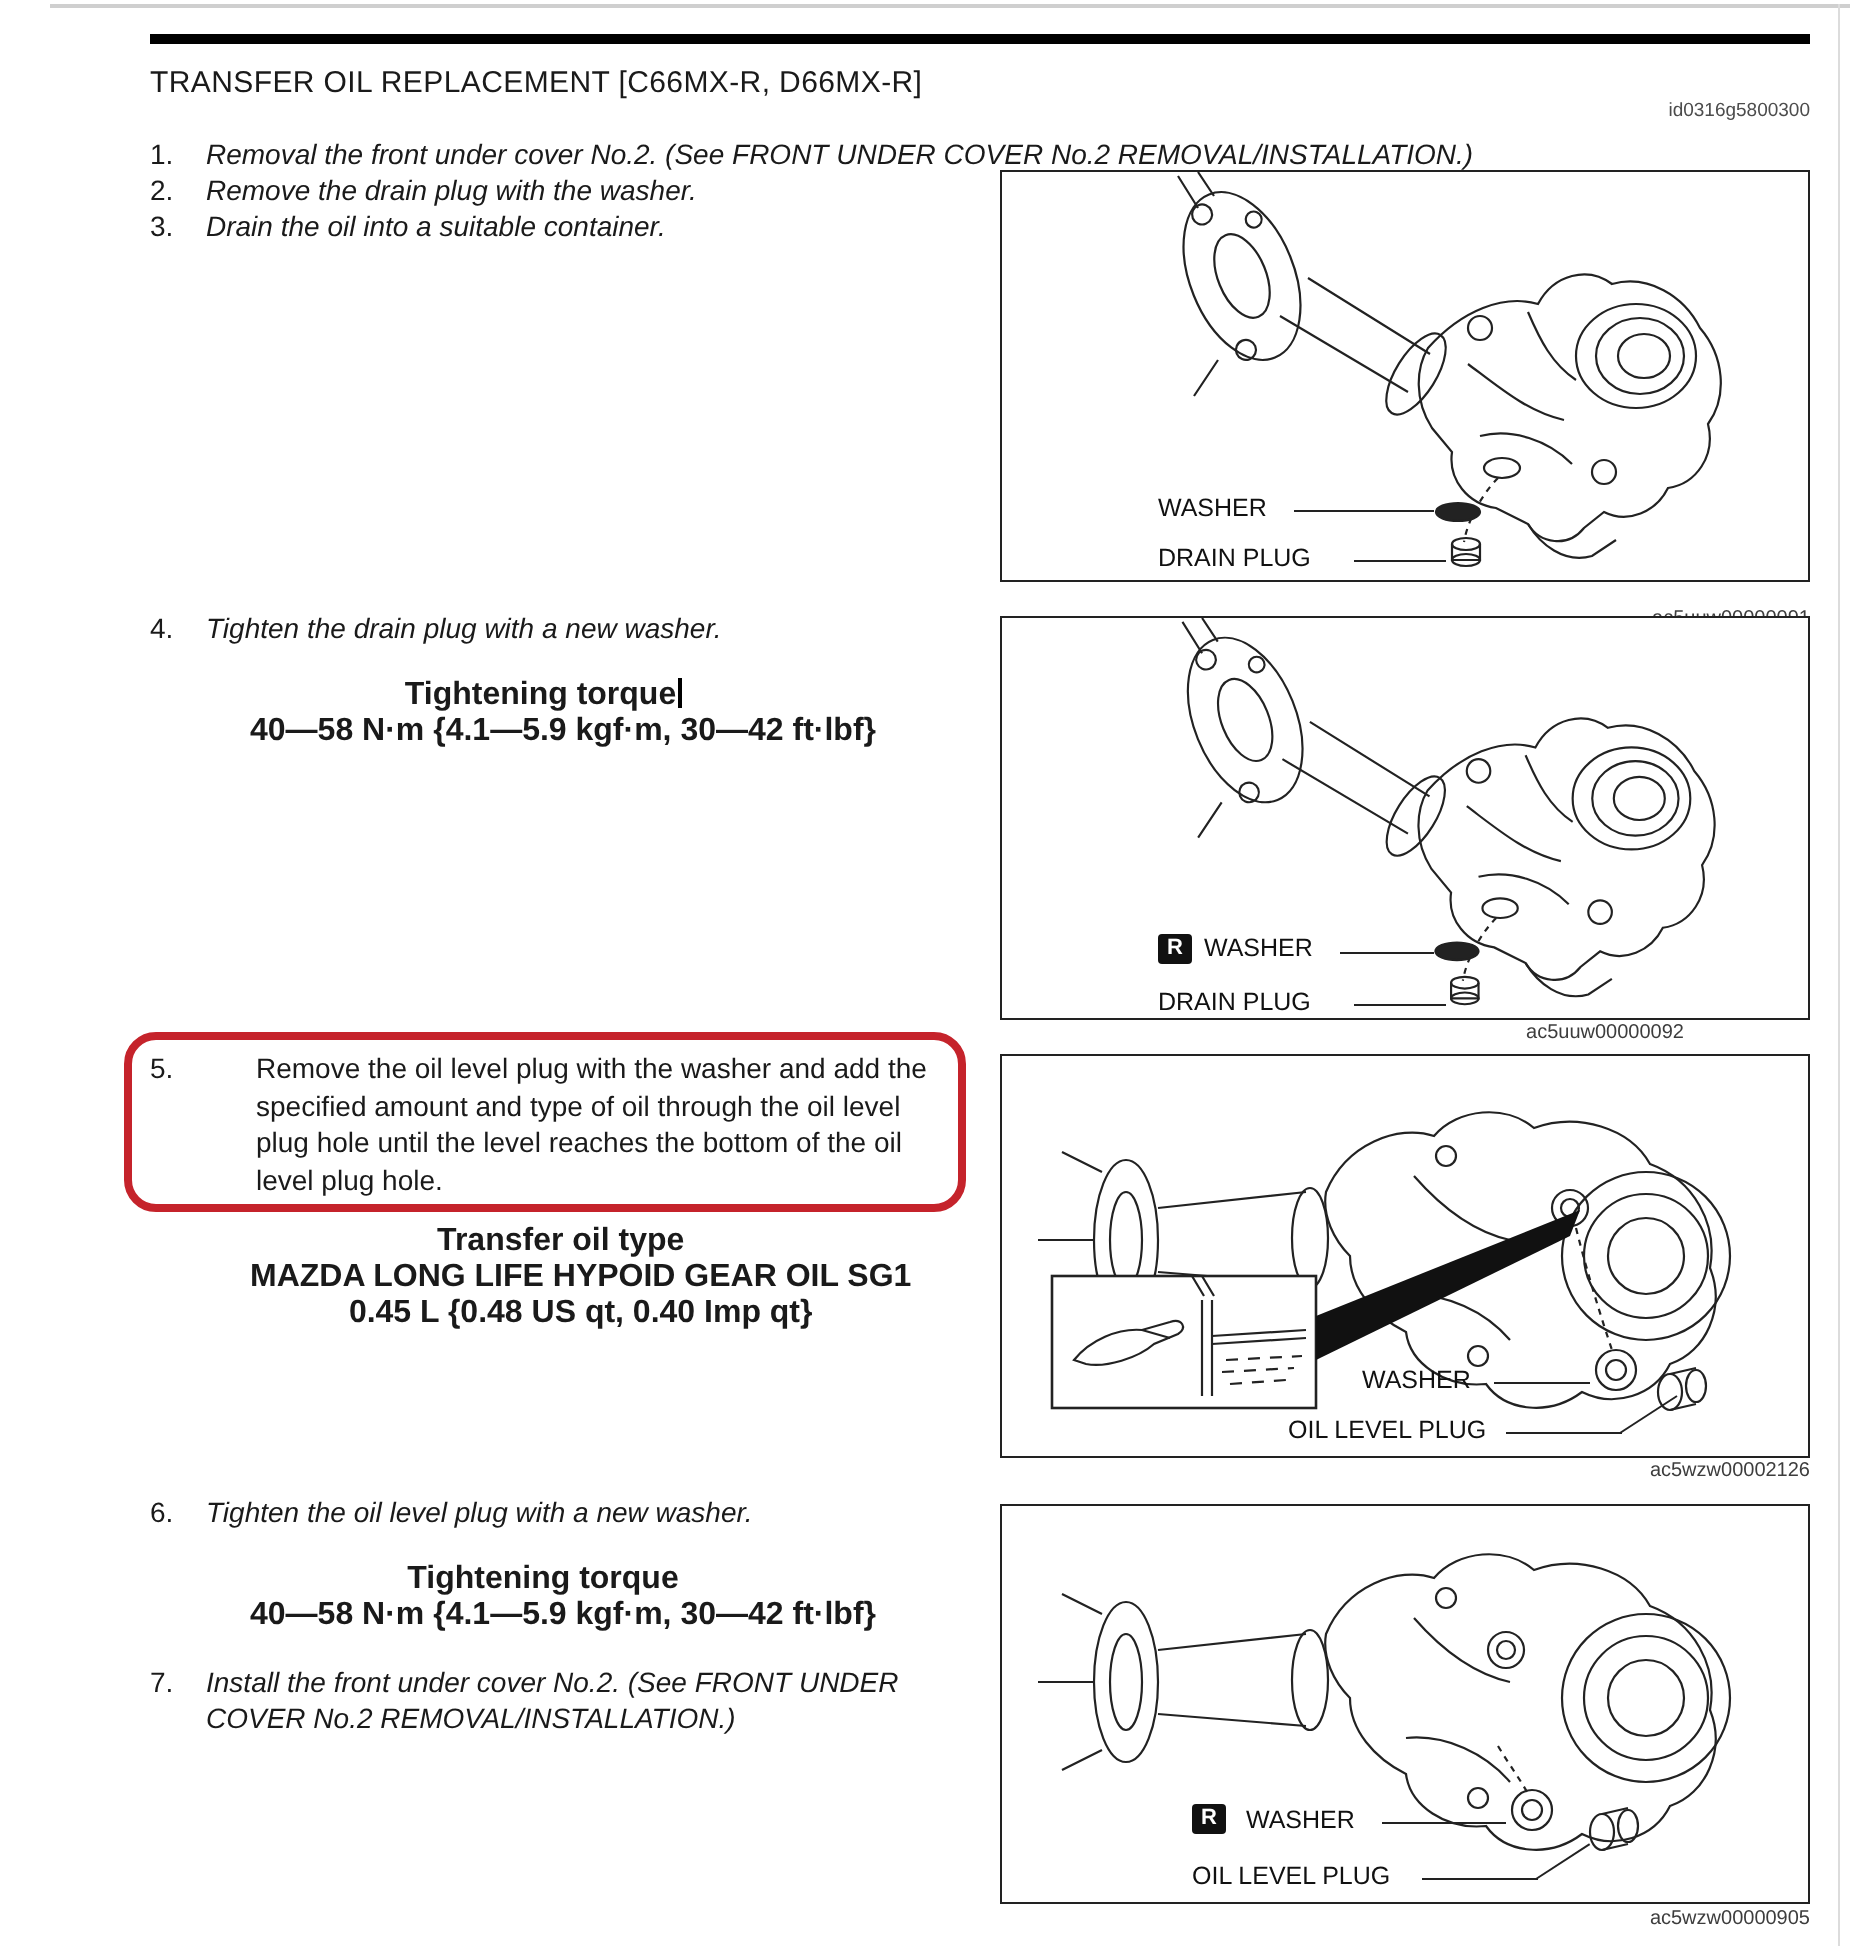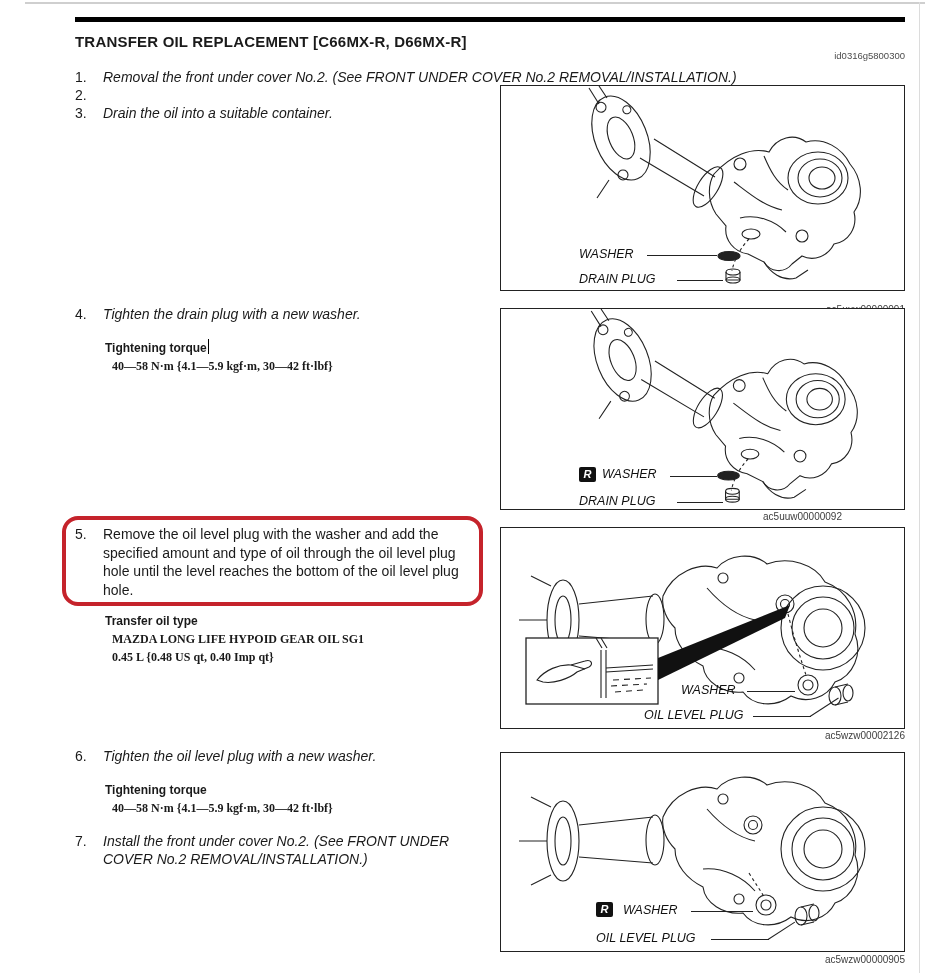--- a/index.html
+++ b/index.html
@@ -5,41 +5,41 @@
   * { margin:0; padding:0; box-sizing:border-box; }
   html,body { background:#fff; }
   body { font-family:"Liberation Sans", sans-serif; color:#1a1a1a; }
   #page { position:relative; width:925px; height:973px; background:#ffffff; overflow:hidden; }
 
   
   .top-grey-line { position:absolute; left:25px; top:2px; width:900px; height:2px; background:#cfcfcf; }
   .right-grey-line { position:absolute; left:919px; top:2px; width:1px; height:971px; background:#dcdcdc; }
   .title-rule { position:absolute; left:75px; top:17px; width:830px; height:5px; background:#000; }
 
-  .doc-title { position:absolute; left:75px; top:33px; font-size:15px; font-weight:bold; letter-spacing:.2px; }
+  .doc-title { position:absolute; left:75px; top:33px; font-size:15px; font-weight:normal; letter-spacing:.2px; }
   .doc-id { position:absolute; right:20px; top:50px; font-size:9.5px; color:#4c4c4c; }
 
   
   .step { position:absolute; display:flex; font-size:14px; line-height:18px; }
   .step .num { width:28px; flex:0 0 28px; }
   .step .txt { white-space:normal;font-style:italic; }
 
-  .bold-note { position:absolute; font-size:12px; line-height:18px; font-weight:bold; }
-  .bold-note .val { margin-left:7px;font-family:Liberation Serif, serif; }
+  .bold-note { position:absolute; font-size:16px; line-height:18px; font-weight:bold;text-align:center; }
+  .bold-note .val { margin-left:20px; }
   .caret { display:inline-block; width:1.5px; height:15px; background:#000; margin-left:1px; vertical-align:-2px; }
 
   
   .hl-box { position:absolute; left:62px; top:516px; width:421px; height:90px;
             border:4.5px solid #c5232b; border-radius:16px; }
   .hl-box .step-inner { display:flex; font-size:14px; line-height:18.5px; padding:5px 6px 0 9px; }
   .hl-box .num { width:28px; flex:0 0 28px; }
-  .hl-box .txt { width:370px; }
-
-  
-  .fig { position:absolute; left:500px; width:405px; border:1.2px solid #222; background:#fff;font-style:italic; }
+  .hl-box .txt { width:370px;margin-left:25px; }
+
+  
+  .fig { position:absolute; left:500px; width:405px; border:1.2px solid #222; background:#fff; }
   #fig1 { top:85px;  height:206px; }
   #fig2 { top:308px; height:202px; }
   #fig3 { top:527px; height:202px; }
   #fig4 { top:752px; height:200px; }
   .fig svg { position:absolute; left:0; top:0; }
 
   .fig-code { position:absolute; width:205px; text-align:right; right:20px; font-size:10px; color:#3d3d3d; }
   #code1 { top:304px; } #code2 { top:511px;text-align:center; } #code3 { top:730px; } #code4 { top:954px; }
 
   .fig-label { position:absolute; font-size:12.5px; color:#111; white-space:nowrap; }
@@ -59,20 +59,21 @@
 
   <h1 class="doc-title">TRANSFER OIL REPLACEMENT [C66MX-R, D66MX-R]</h1>
   <div class="doc-id">id0316g5800300</div>
 
   <div class="step" style="left:75px; top:68px; width:845px;">
     <span class="num">1.</span>
     <span class="txt">Removal the front under cover No.2. (See FRONT UNDER COVER No.2 REMOVAL/INSTALLATION.)</span>
   </div>
   <div class="step" style="left:75px; top:86px; width:420px;">
     <span class="num">2.</span>
+    <span class="txt">Remove the drain plug with the washer.</span>
   </div>
   <div class="step" style="left:75px; top:104px; width:420px;">
     <span class="num">3.</span>
     <span class="txt">Drain the oil into a suitable container.</span>
   </div>
 
   <div class="step" style="left:75px; top:305px; width:420px;">
     <span class="num">4.</span>
     <span class="txt">Tighten the drain plug with a new washer.</span>
   </div>

